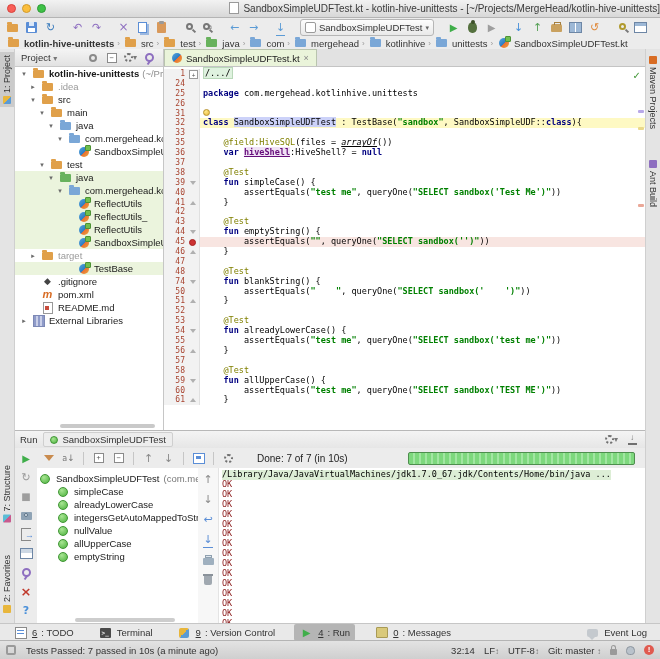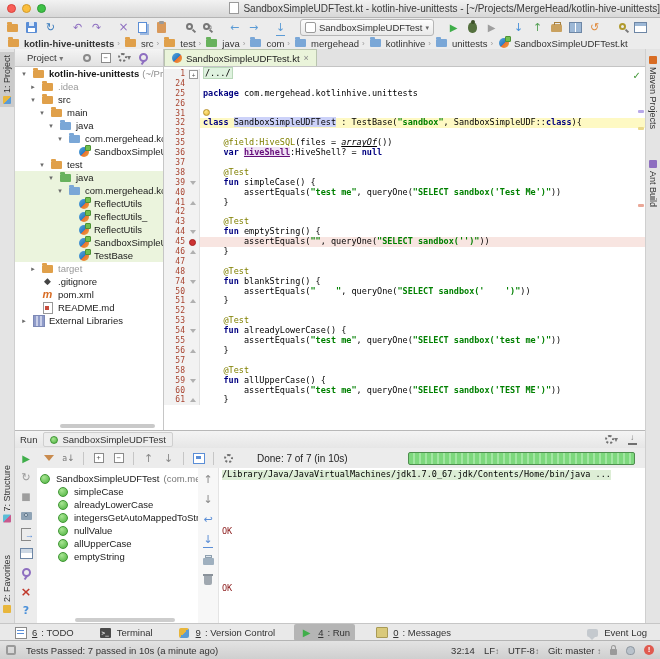--- a/index.html
+++ b/index.html
@@ -89,21 +89,21 @@
   
   .lstripe{top:49px;left:0;width:14px;bottom:35px;background:#e4e4e4;border-right:1px solid #cfcfcf;}
   .rstripe{top:49px;right:0;width:14px;bottom:35px;background:#e4e4e4;border-left:1px solid #cfcfcf;}
   .vlabel{writing-mode:vertical-rl;transform:rotate(180deg);font-size:9px;color:#333;white-space:nowrap;display:flex;align-items:center;gap:3px;}
   .vlabel.down{transform:none;}
   .stripe-item{position:absolute;left:0;width:14px;display:flex;justify-content:center;padding:3px 0;}
   .stripe-item.sel{background:#cbcbcb;}
   .mini{display:inline-block;width:8px;height:8px;border-radius:1px;}
   
   .proj{top:49px;left:15px;width:148px;bottom:229px;background:#fff;border-right:1px solid #c6c6c6;}
-  .phead{position:absolute;top:0;left:0;right:0;height:17px;background:linear-gradient(#f4f4f4,#e2e2e2);border-bottom:1px solid #c9c9c9;display:flex;align-items:center;padding:0 12px;gap:4px;font-size:9.5px;color:#333;}
+  .phead{position:absolute;top:0;left:0;right:0;height:17px;background:linear-gradient(#f4f4f4,#e2e2e2);border-bottom:1px solid #c9c9c9;display:flex;align-items:center;padding:0 6px;gap:4px;font-size:9.5px;color:#333;}
   .ptree{position:absolute;top:18px;left:0;right:0;bottom:0;overflow:hidden;}
   .trow{display:flex;align-items:center;height:13px;white-space:nowrap;font-size:9.5px;gap:3px;}
   .trow .arrow{width:8px;font-size:7px;color:#6b6b6b;text-align:center;flex:0 0 auto;}
   .trow.green{background:#ebf4dd;}
   .trow .lbl.dim{color:#9a9a9a;}
   .trow .sfx{color:#909090;}
   .hsb{position:absolute;left:45px;bottom:2px;width:95px;height:4px;border-radius:2px;background:#c9c9c9;}
   
   .tabrow{top:49px;left:164px;right:15px;height:17px;background:#e2e2e2;border-bottom:1px solid #c4c4c4;display:flex;align-items:flex-end;}
   .etab{display:flex;align-items:center;gap:4px;height:16px;padding:0 7px;background:#eaf4da;border:1px solid #b9c4ae;border-bottom:none;font-size:9.5px;color:#222;}
@@ -136,21 +136,21 @@
   .rstatus{font-size:10px;color:#222;margin-left:16px;white-space:nowrap;}
   .pbar{position:absolute;right:10px;top:4px;width:225px;height:11px;border:1px solid #4e8e4e;border-radius:2px;background:repeating-linear-gradient(90deg,#7ed87e 0 4px,#a2e6a2 4px 6px);}
   .rleft{position:absolute;top:17px;left:0;width:22px;bottom:0;background:#ececec;border-right:1px solid #d4d4d4;display:flex;flex-direction:column;align-items:center;padding-top:3px;gap:4px;}
   .rtree{position:absolute;top:37px;left:22px;width:161px;bottom:0;background:#fff;border-right:1px solid #d4d4d4;overflow:hidden;padding-top:4px;}
   .rrow{display:flex;align-items:center;gap:4px;height:13px;font-size:9.5px;white-space:nowrap;}
   .rrow .sfx{color:#777;}
   .console{position:absolute;top:37px;left:183px;right:0;bottom:0;background:#fff;overflow:hidden;}
   .ctools{position:absolute;top:0;left:0;width:20px;bottom:0;background:#f7f7f7;border-right:1px solid #e4e4e4;display:flex;flex-direction:column;align-items:center;padding-top:4px;gap:5px;}
   .clines{position:absolute;top:2px;left:24px;right:2px;bottom:0;font-family:"DejaVu Sans Mono",monospace;font-size:8.5px;line-height:9.9px;white-space:pre;}
   .cfirst{background:#ddeed6;color:#000;display:inline-block;}
-  .cok{color:#8b1a1a;margin-top:47px;}
+  .cok{color:#8b1a1a;}
   .tsb{position:absolute;left:40px;bottom:2px;width:100px;height:4px;border-radius:2px;background:#cdcdcd;}
   
   .toolwin{left:0;right:0;bottom:18px;height:17px;background:#e9e9e9;border-top:1px solid #c6c6c6;display:flex;align-items:center;padding:0 8px;gap:14px;font-size:9.5px;color:#333;}
   .twitem{display:flex;align-items:center;gap:4px;padding:1px 5px;border-radius:2px;}
   .twitem.sel{background:#b5b5b5;}
   .twitem .mn{text-decoration:underline;}
   .statusbar{left:0;right:0;bottom:0;height:18px;background:linear-gradient(#e3e3e3,#cfcfcf);border-top:1px solid #b4b4b4;display:flex;align-items:center;padding:0 6px;gap:10px;font-size:9.5px;color:#333;}
   .sbright{margin-left:auto;display:flex;align-items:center;gap:9px;}
   .updn{font-size:8px;color:#777;}
 </style>
@@ -480,35 +480,35 @@
           <span class="lbl">ReflectUtils</span>
         </div>
         <div class="trow green">
           <span style="width: 47px; flex: 0 0 auto;"></span>
           <span class="arrow"></span>
           <span class="ic">
             <span class="kot bdg"></span>
           </span>
           <span class="lbl">SandboxSimpleUDFTest</span>
         </div>
+        <div class="trow">
+          <span style="width: 11px; flex: 0 0 auto;"></span>
+          <span class="arrow">▸</span>
+          <span class="ic">
+            <span class="f-ic fo"></span>
+          </span>
+          <span class="lbl dim">target</span>
+        </div>
         <div class="trow green">
           <span style="width: 47px; flex: 0 0 auto;"></span>
           <span class="arrow"></span>
           <span class="ic">
             <span class="kot bdg"></span>
           </span>
           <span class="lbl">TestBase</span>
-        </div>
-        <div class="trow">
-          <span style="width: 11px; flex: 0 0 auto;"></span>
-          <span class="arrow">▸</span>
-          <span class="ic">
-            <span class="f-ic fo"></span>
-          </span>
-          <span class="lbl dim">target</span>
         </div>
         <div class="trow">
           <span style="width: 11px; flex: 0 0 auto;"></span>
           <span class="arrow"></span>
           <span class="ic">
             <span class="gitf">◆</span>
           </span>
           <span class="lbl">.gitignore</span>
         </div>
         <div class="trow">

